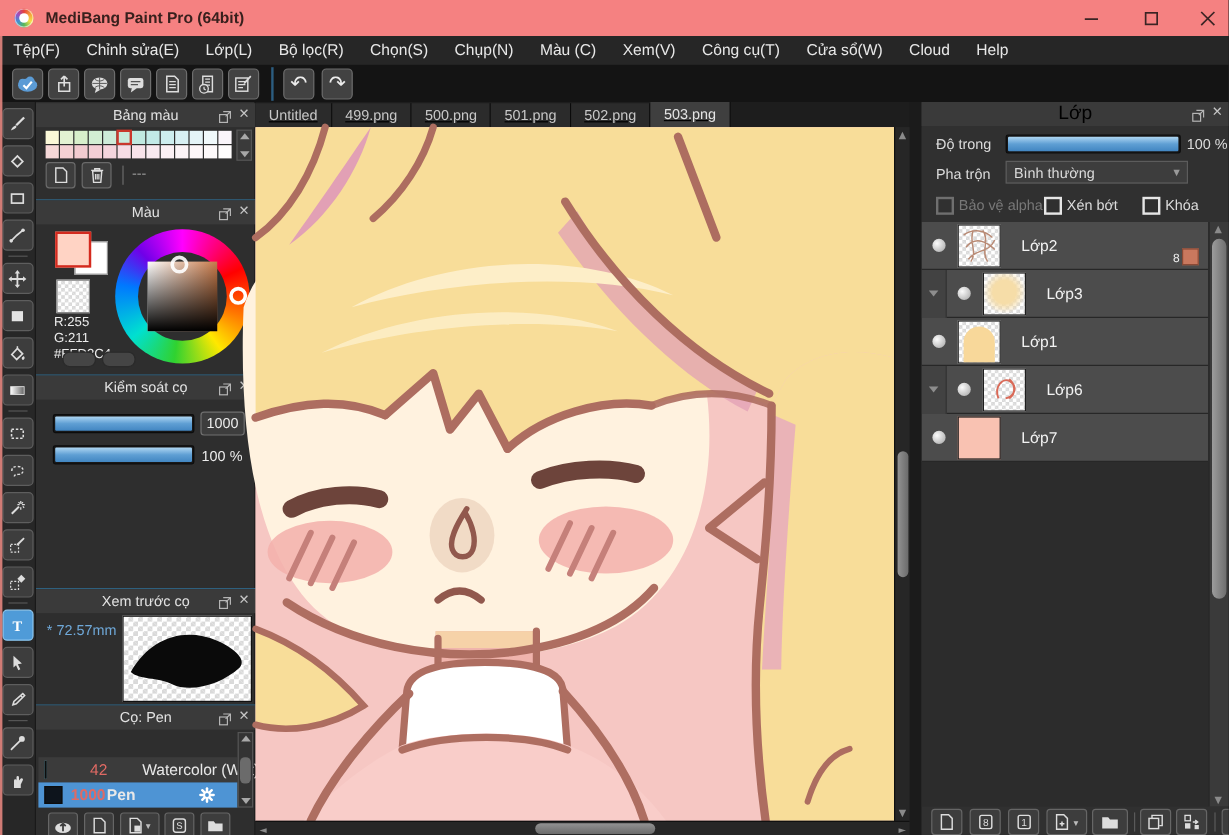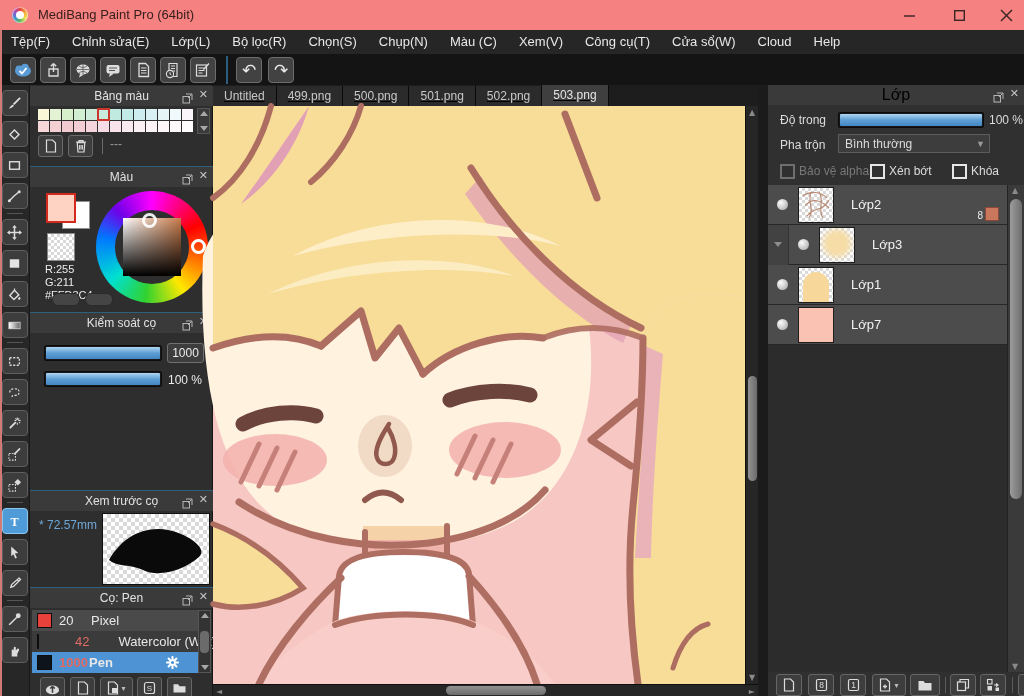--- a/index.html
+++ b/index.html
@@ -6,21 +6,21 @@
   #window{position:relative;width:1024px;height:696px;overflow:hidden;
     font-family:"Liberation Sans","DejaVu Sans",sans-serif;background:#2a2a2a;
     -webkit-font-smoothing:antialiased;}
   .abs{position:absolute;}
   
   #titlebar{left:0;top:0;width:1024px;height:30px;background:#f58181;}
   #appicon{left:12px;top:7px;width:16px;height:16px;border-radius:50%;
     background:conic-gradient(#e8413c,#f5a33a,#f3e04a,#58b85a,#3f8fd4,#9a4fc4,#e8413c);
     box-shadow:inset 0 0 0 1px rgba(255,255,255,.55);}
   #appicon i{position:absolute;left:4px;top:4px;width:8px;height:8px;border-radius:50%;background:#fff;}
-  #wintitle{left:38px;top:0;height:30px;line-height:30px;font-size:13px;color:#38201d;font-weight:normal;}
+  #wintitle{left:38px;top:0;height:30px;line-height:30px;font-size:13px;color:#38201d;font-weight:bold;}
   .winctl{top:0;width:46px;height:30px;display:flex;align-items:center;justify-content:center;}
   .winctl svg{stroke:#3a2424;stroke-width:1.4;fill:none;}
   
   #menubar{left:0;top:30px;width:1024px;height:24px;background:#262626;display:flex;align-items:center;}
   .mitem{padding:0 11px;font-size:13px;color:#e8e8e8;line-height:24px;white-space:nowrap;}
   
   #toolbar{left:0;top:54px;width:1024px;height:31px;background:#141414;border-bottom:1px solid #000;}
   .tbtn{position:absolute;top:3px;width:26px;height:26px;background:#424242;border:1px solid #6d6d6d;
     border-radius:4px;display:flex;align-items:center;justify-content:center;box-sizing:border-box;}
   .tbtn svg{display:block;}
@@ -499,25 +499,20 @@
 
     <div id="brushes" class="panel" style="height:109px;">
       <div class="phead">
         <span class="ptitle">Cọ: Pen</span>
         <span class="pop"><svg width="11" height="11" viewBox="0 0 11 11">
               <rect x="1" y="3.5" width="6.5" height="6.5" fill="none" stroke="#b5b5b5"></rect>
               <path d="M4 1 h6 v6 M9.6 1.4 L6 5" fill="none" stroke="#b5b5b5"></path>
             </svg></span>
         <span class="pclose">✕</span>
       </div>
-      <div class="brow r0">
-        <span class="chip" style="background-color: rgb(232, 65, 60);"></span>
-        <span class="bsize">20</span>
-        <span class="bname">Pixel</span>
-      </div>
       <div class="brow r1">
         <span class="chip" style="background-color: rgb(134, 217, 238);"></span>
         <span class="bsize redtxt">42</span>
         <span class="bname">Watercolor (Wet)</span>
       </div>
       <div class="brow r2">
         <span class="chip" style="background-color: rgb(13, 20, 28);"></span>
         <span class="bsize redtxt" style="width:34px;font-weight:bold;">1000</span>
         <span class="bname" style="font-weight:bold;margin-left:-4px;">Pen</span>
         <span style="position:absolute;right:18px;top:3px;"><svg width="15" height="15" viewBox="0 0 16 16">
@@ -698,20 +693,32 @@
 
       <div class="lrow">
         <span class="eyedot"></span>
         <span class="lthumb checker small th-arch">
             <i></i>
           </span>
         <span class="lname">Lớp1</span>
       </div>
 
 
+      <div class="lrow">
+        <span class="lgutter">
+            <span class="tri down"></span>
+          </span>
+        <span class="eyedot"></span>
+        <span class="lthumb checker small">
+          <svg width="34" height="34" viewBox="0 0 34 34">
+              <path d="M12 24 C8 14 16 6 22 10 C28 14 26 22 18 24 M21 8 C26 12 27 20 21 24" stroke="#d96a58" stroke-width="1.6" fill="none"></path>
+            </svg>
+        </span>
+        <span class="lname">Lớp6</span>
+      </div>
 
 
 
       <div class="lrow">
         <span class="eyedot"></span>
         <span class="lthumb th-solid"></span>
         <span class="lname">Lớp7</span>
       </div>
     </div>
 

